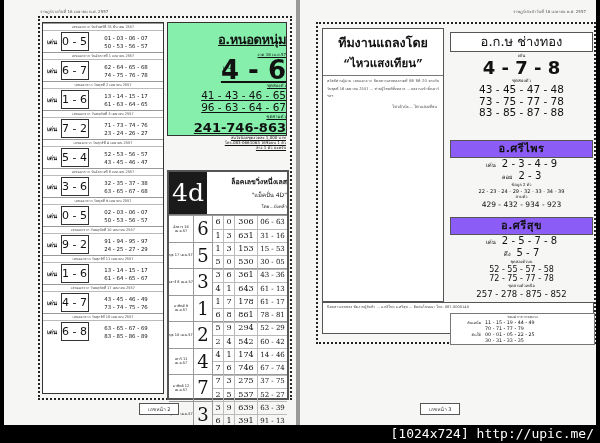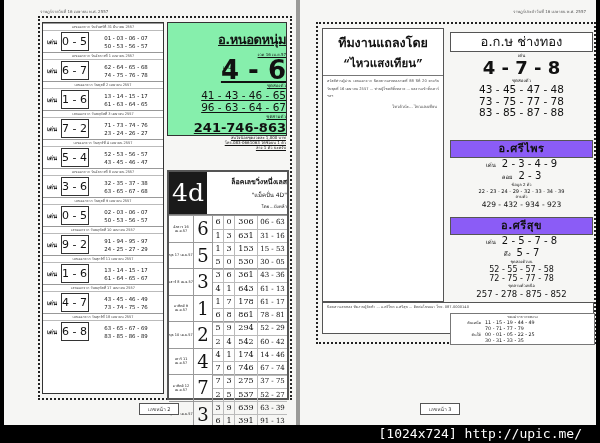--- a/index.html
+++ b/index.html
@@ -15,21 +15,21 @@
   .page.right { left: 300px; width: 296px; }
   .spine { position: absolute; left: 296px; top: 0; width: 4px; height: 425px; background: #9a9a98; }
   .page-header { position: absolute; top: 8px; font-size: 4px; color: #555; }
   .dotted {
     position: absolute; border: 2px dotted #222;
   }
   .footer-box {
     position: absolute; border: 1px solid #555; font-size: 5px; padding: 1px 8px; background: #fff; color: #333;
   }
   .watermark {
-    position: absolute; right: 18px; bottom: 2px; color: #fff; font-family: "DejaVu Sans Mono", monospace; font-size: 13px;
+    position: absolute; right: 6px; bottom: 2px; color: #fff; font-family: "DejaVu Sans Mono", monospace; font-size: 13px;
   }
 
   
   .analysis { position: absolute; left: 38px; top: 22px; width: 120px; height: 370px; border: 1px solid #333; background: #fff; }
   .analysis-head { background: #2b2b2b; color: #fff; text-align: center; padding: 6px 2px 4px; height: 52px; box-sizing: border-box; }
   .analysis-head .t1 { font-size: 9.5px; font-weight: bold; letter-spacing: -0.3px; }
   .analysis-head .t2 { font-size: 9px; font-weight: bold; margin-top: 2px; letter-spacing: -0.4px; }
   .analysis-head .t3 { font-size: 5px; margin-top: 4px; }
   .day-caption { font-size: 3.5px; text-align: center; color: #444; height: 6px; line-height: 6px; border-top: 1px solid #999; }
   .day-row { display: flex; height: 21px; align-items: center; border-top: 1px solid #bbb; }

